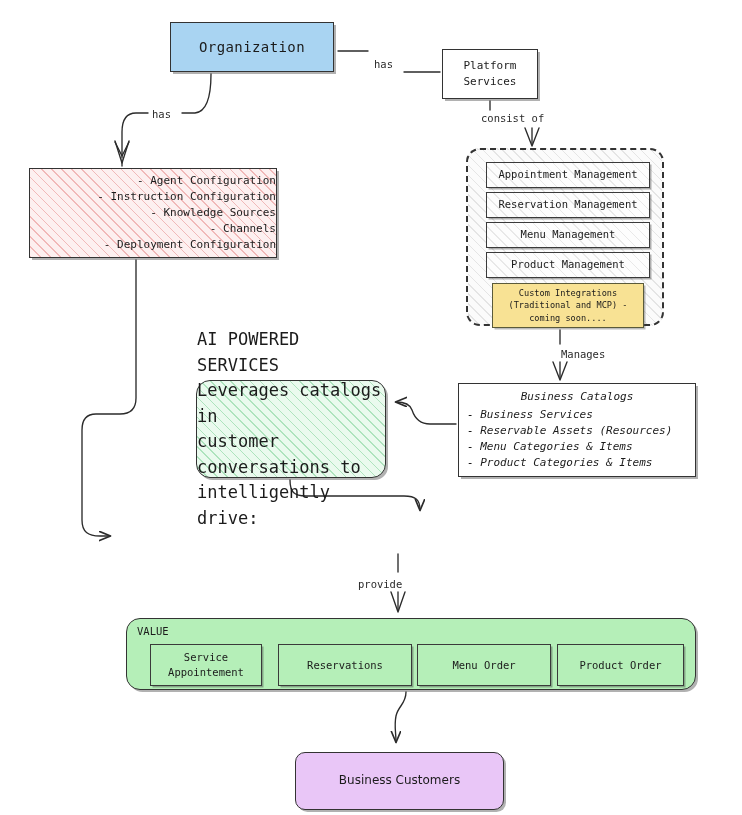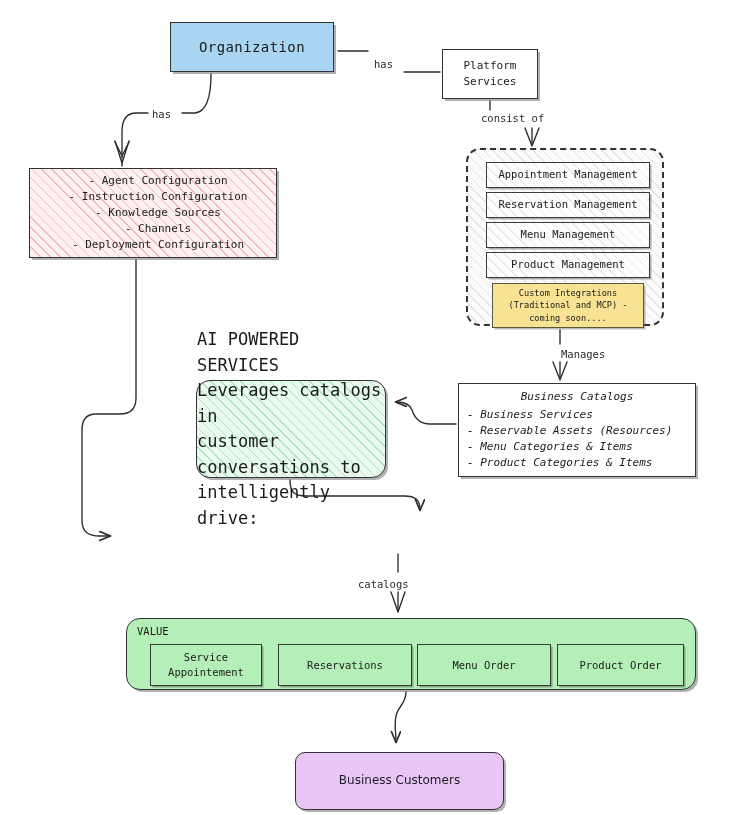--- a/index.html
+++ b/index.html
@@ -23,21 +23,21 @@
 
   
   #org{left:170px;top:22px;width:164px;height:50px;
        background:#a9d4f2;font-size:14px;letter-spacing:.4px;}
 
   #platform{left:442px;top:49px;width:96px;height:50px;
             background:#ffffff;font-size:11px;}
 
   #config{left:29px;top:168px;width:248px;height:90px;
           background:#fdf0f0;
-          align-items:center;justify-content:center;
+          align-items:flex-end;justify-content:center;
           padding:6px 0 6px 10px;
           background-image:repeating-linear-gradient(45deg,
             rgba(231,140,140,.55) 0 1px, rgba(0,0,0,0) 1px 7px);}
   #config .row{font-size:11px;line-height:1.47;white-space:pre;}
 
   
   #svcgroup{left:466px;top:148px;width:198px;height:178px;
             border:2px dashed #333333;border-radius:14px;
             background:#fbfbfb;
             background-image:repeating-linear-gradient(45deg,
@@ -223,15 +223,15 @@
   </div>
 
   <div class="node sans" id="cust">
     <span>Business Customers</span>
   </div>
 
   <div class="elabel" id="lab-has-right">has</div>
   <div class="elabel" id="lab-has-left">has</div>
   <div class="elabel" id="lab-consist">consist of</div>
   <div class="elabel" id="lab-manages">Manages</div>
-  <div class="elabel" id="lab-provide">catalogs</div>
+  <div class="elabel" id="lab-provide">provide</div>
 
 </div>
 
 </body></html>

